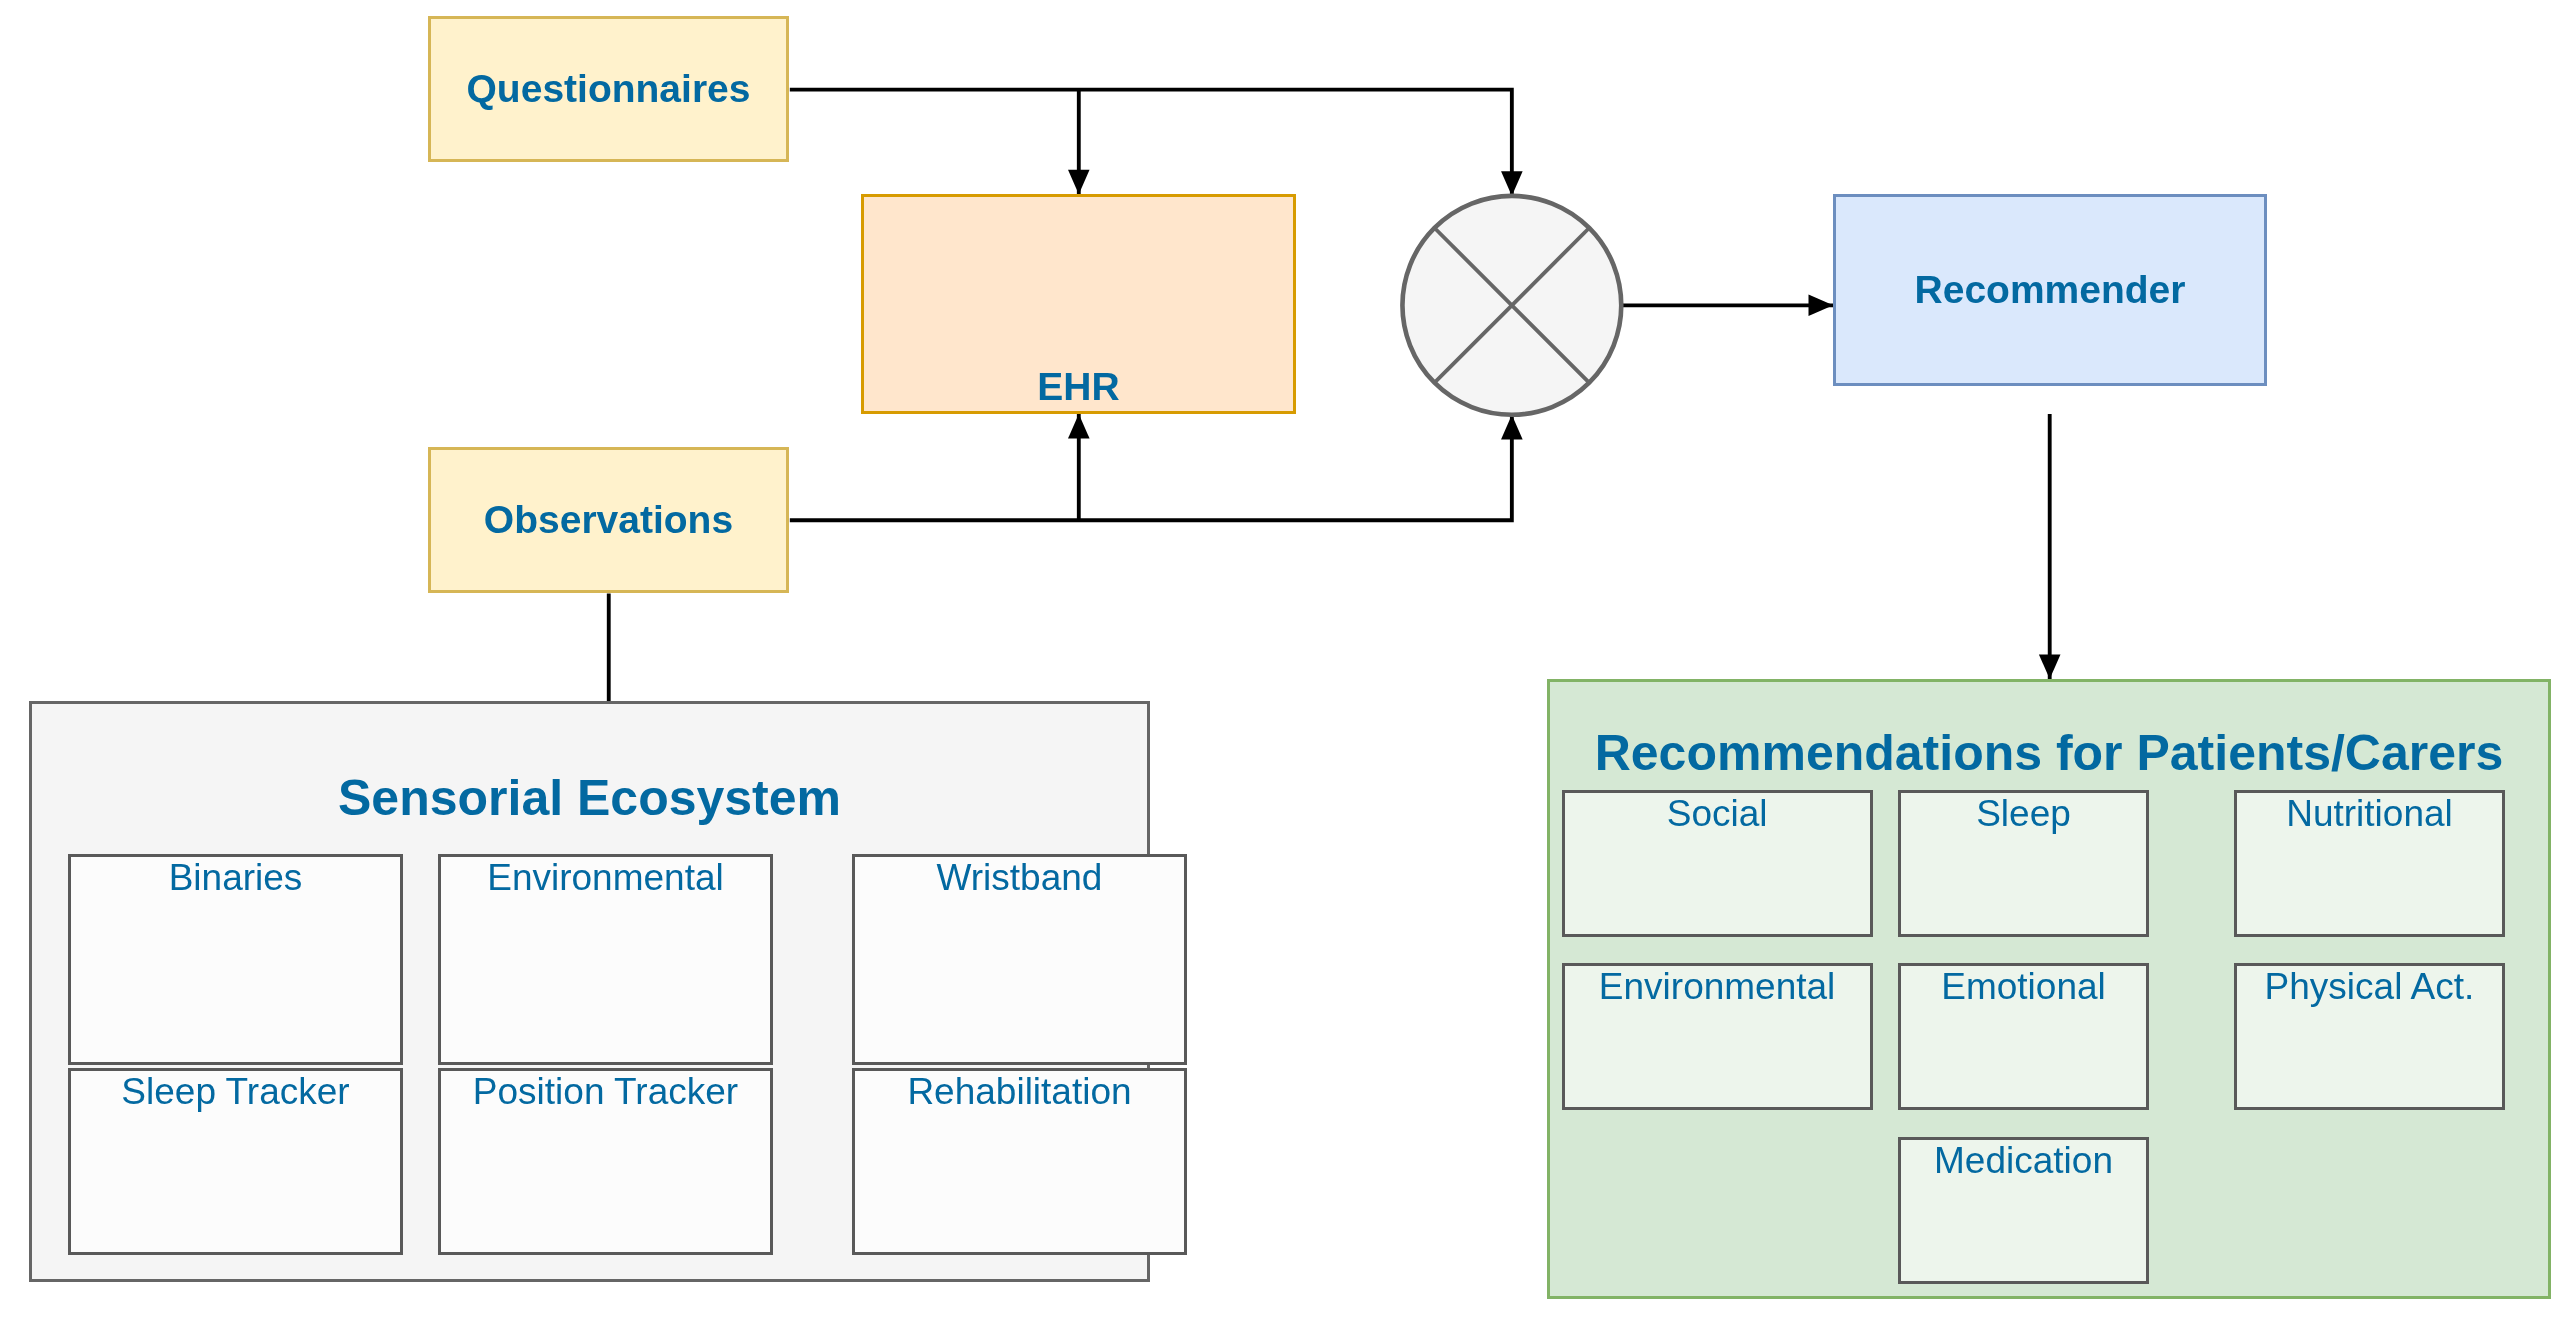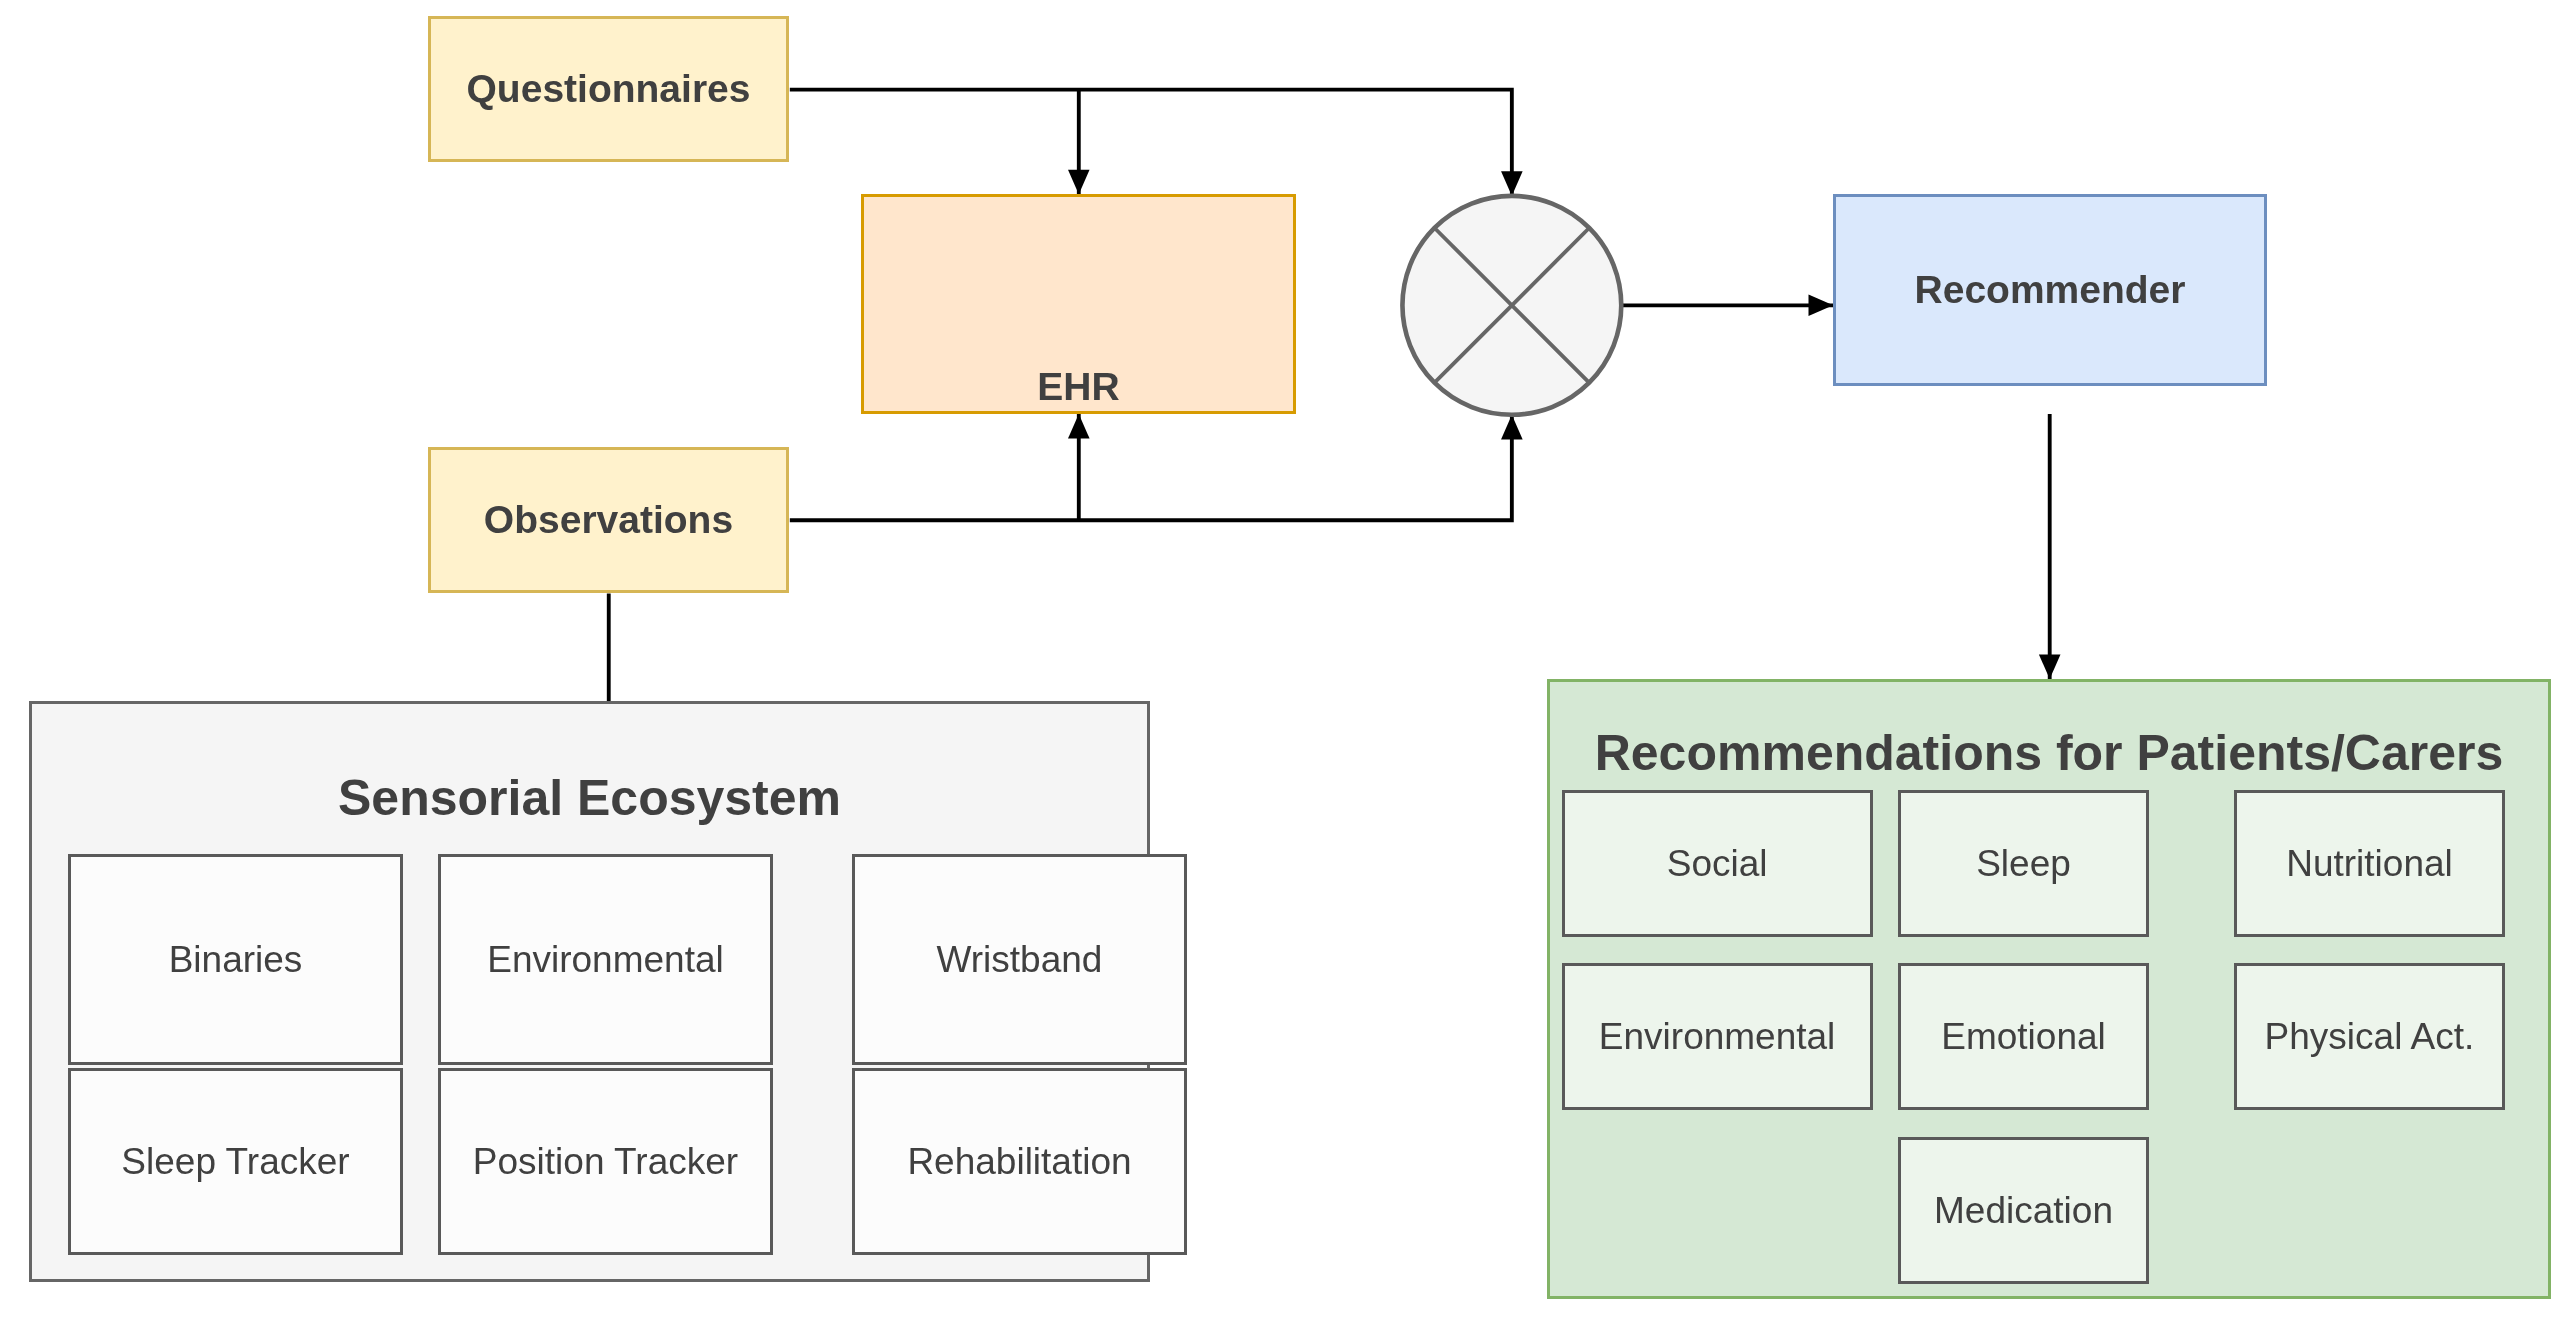--- a/index.html
+++ b/index.html
@@ -1,21 +1,21 @@
 <!DOCTYPE html>
 <html style="font-size:12.3px"><head>
 <meta charset="utf-8">
 <style>
   html,body{margin:0;padding:0;background:#ffffff;}
   .canvas{
     position:relative;
     width:2576px;height:1318px;
     background:#ffffff;
     font-family:"Liberation Sans", sans-serif;
-    color:#404040;
+    color:#0369a1;
     overflow:hidden;
   }
   .wires{position:absolute;left:0;top:0;width:2576px;height:1318px;}
   .node{
     position:absolute;box-sizing:border-box;
     display:flex;align-items:center;justify-content:center;
     text-align:center;font-weight:bold;font-size:39px;line-height:1.2;
   }
   .node-questionnaires{left:428px;top:16px;width:361px;height:146px;background:#FFF2CC;border:3.9px solid #D6B656;}
   .node-observations {left:428px;top:447px;width:361px;height:146px;background:#FFF2CC;border:3.9px solid #D6B656;}
@@ -25,21 +25,21 @@
   .container-sensorial{left:29px;top:701px;width:1121px;height:581px;background:#F5F5F5;border:3.9px solid #666666;}
   .container-recommendations{left:1547px;top:679px;width:1004px;height:620px;background:#D5E8D4;border:3.9px solid #82B366;}
   .container-title{
     position:absolute;left:0;right:0;text-align:center;
     font-weight:bold;font-size:50px;
   }
   .container-sensorial .container-title{top:65px;}
   .container-recommendations .container-title{top:42px;}
   .cell{
     position:absolute;box-sizing:border-box;
-    display:flex;align-items:center;justify-content:center;
+    display:flex;justify-content:center;
     text-align:center;font-size:37px;font-weight:400;
     border:3.1px solid #595959;
   }
   .sens-cell{background:#FCFCFC;}
   .recs-cell{background:#EDF5EC;}
   
   .s-c1{left:36px;width:335px;}  .s-c2{left:406px;width:335px;}  .s-c3{left:776px;width:335px;margin-left:44px;}
   .s-r1{top:150px;height:211px;} .s-r2{top:364px;height:187px;}
   
   .r-c1{left:11.6px;width:311px;}  .r-c2{left:348px;width:251px;}  .r-c3{left:684px;width:271px;}

